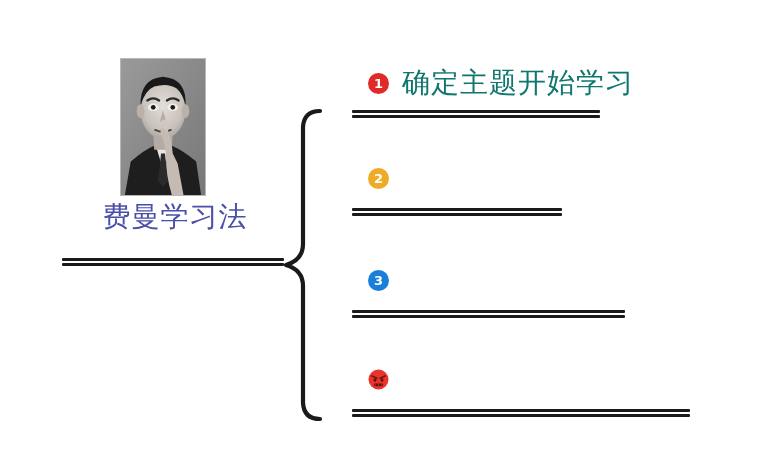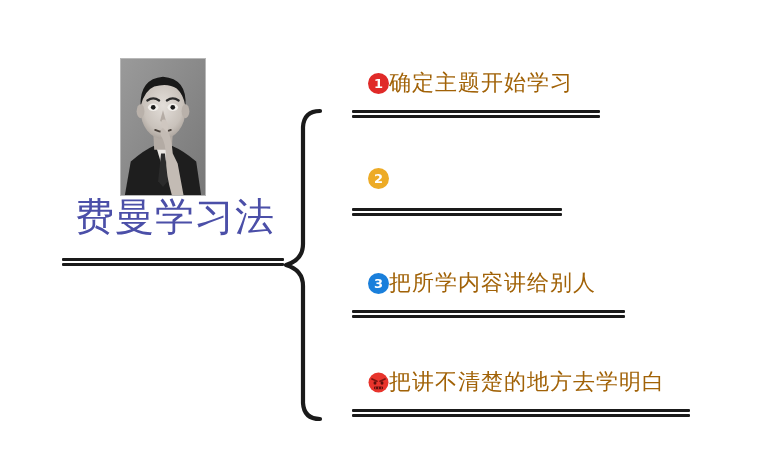--- a/index.html
+++ b/index.html
@@ -31,21 +31,21 @@
     overflow: hidden;
   }
   .portrait svg { display: block; width: 100%; height: 100%; }
 
   .main-title {
     position: absolute;
     left: 60px;
     top: 198px;
     width: 230px;
     text-align: center;
-    font-size: 39px;
+    font-size: 28px;
     line-height: 38px;
     letter-spacing: 1px;
     color: #4b4fa8;
     font-family: "DejaVu Sans", "Liberation Sans", sans-serif;
     white-space: nowrap;
   }
 
   
   .rule {
     position: absolute;
@@ -109,23 +109,24 @@
     line-height: 1;
   }
   .badge-emoji {
     width: 21px;
     height: 21px;
     flex: 0 0 auto;
   }
   .badge-emoji svg { display: block; width: 100%; height: 100%; }
 
   .item-label {
-    font-size: 22px;
+    margin-left: 13px;
+    font-size: 28px;
     line-height: 26px;
-    color: #a16207;
+    color: #0f766e;
     letter-spacing: 1px;
     font-family: "DejaVu Sans", "Liberation Sans", sans-serif;
   }
   .item .rule {
     left: 0;
     top: 40px;
   }
 </style>
 </head>
 <body>
@@ -206,36 +207,34 @@
   <div class="item" style="top:168px;">
     <div class="item-row">
       <span class="badge" style="background:#edab26;">2</span>
     </div>
     <div class="rule" style="width:210px;"></div>
   </div>
 
   <div class="item" style="top:270px;">
     <div class="item-row">
       <span class="badge" style="background:#1a7fdb;">3</span>
-      <span class="item-label">把所学内容讲给别人</span>
     </div>
     <div class="rule" style="width:273px;"></div>
   </div>
 
   <div class="item" style="top:369px;">
     <div class="item-row">
       <span class="badge-emoji">
         <svg viewBox="0 0 21 21" aria-hidden="true">
           <circle cx="10.5" cy="10.5" r="10" fill="#e8342c"></circle>
           <path d="M4 7 L9 9.2" stroke="#7d1410" stroke-width="1.7" stroke-linecap="round"></path>
           <path d="M17 7 L12 9.2" stroke="#7d1410" stroke-width="1.7" stroke-linecap="round"></path>
           <ellipse cx="7" cy="11" rx="1.5" ry="1.8" fill="#5e0f0c"></ellipse>
           <ellipse cx="14" cy="11" rx="1.5" ry="1.8" fill="#5e0f0c"></ellipse>
           <rect x="6" y="14.6" width="9" height="2.6" rx="1" fill="#5e0f0c"></rect>
           <path d="M7.6 14.6 L7.6 17.2 M10.5 14.6 L10.5 17.2 M13.4 14.6 L13.4 17.2" stroke="#e8342c" stroke-width="0.7"></path>
         </svg>
       </span>
-      <span class="item-label">把讲不清楚的地方去学明白</span>
     </div>
     <div class="rule" style="width:338px;"></div>
   </div>
 
 </div>
 
 </body></html>

